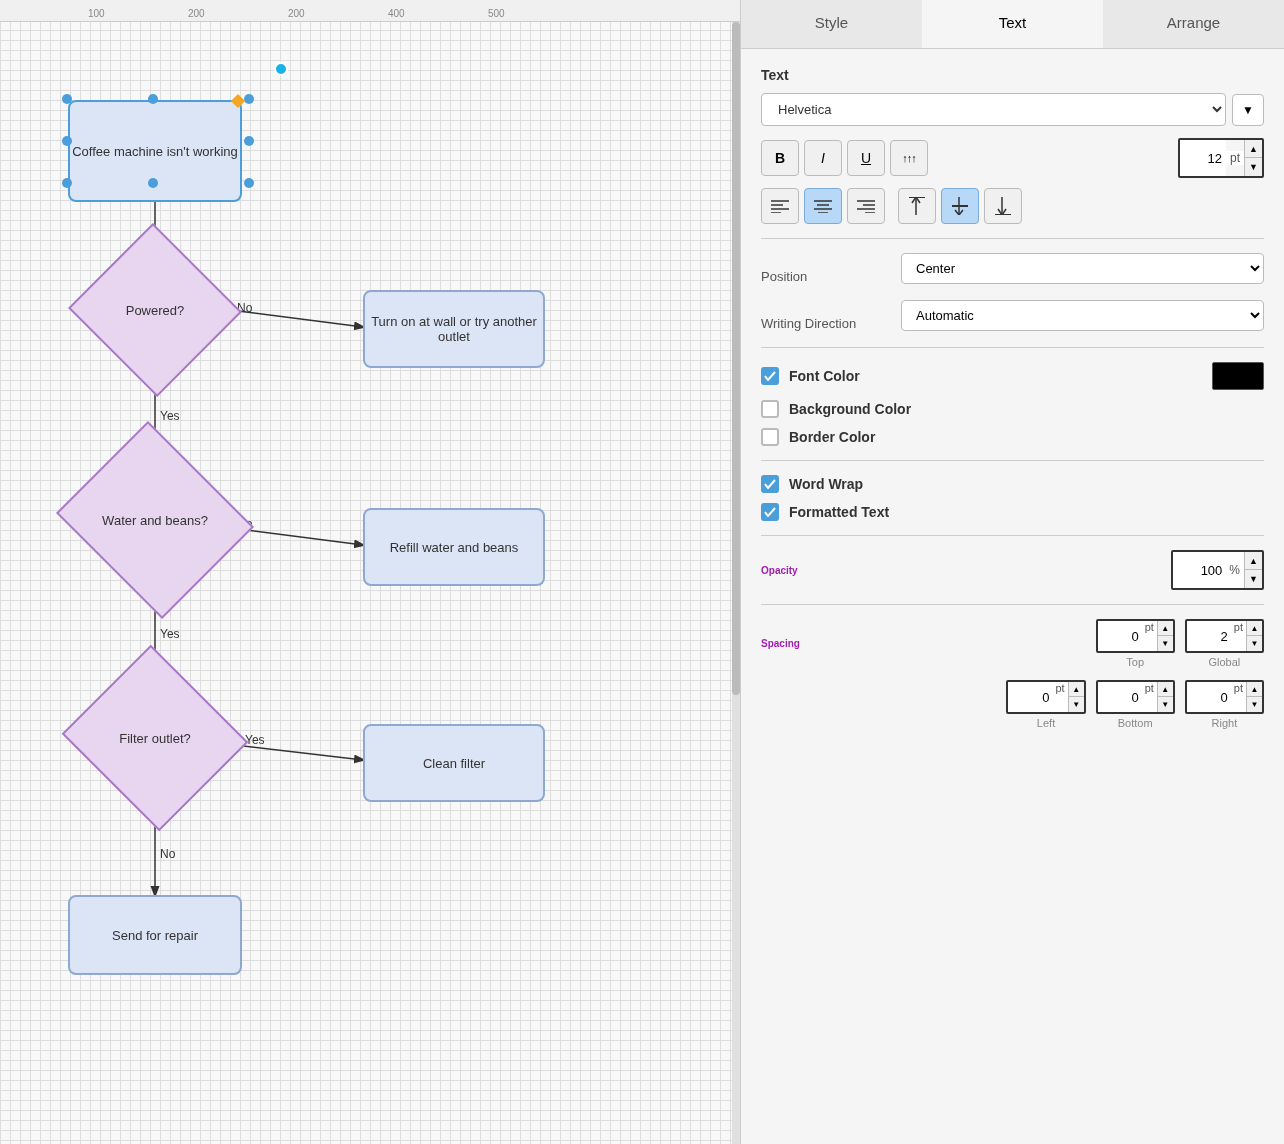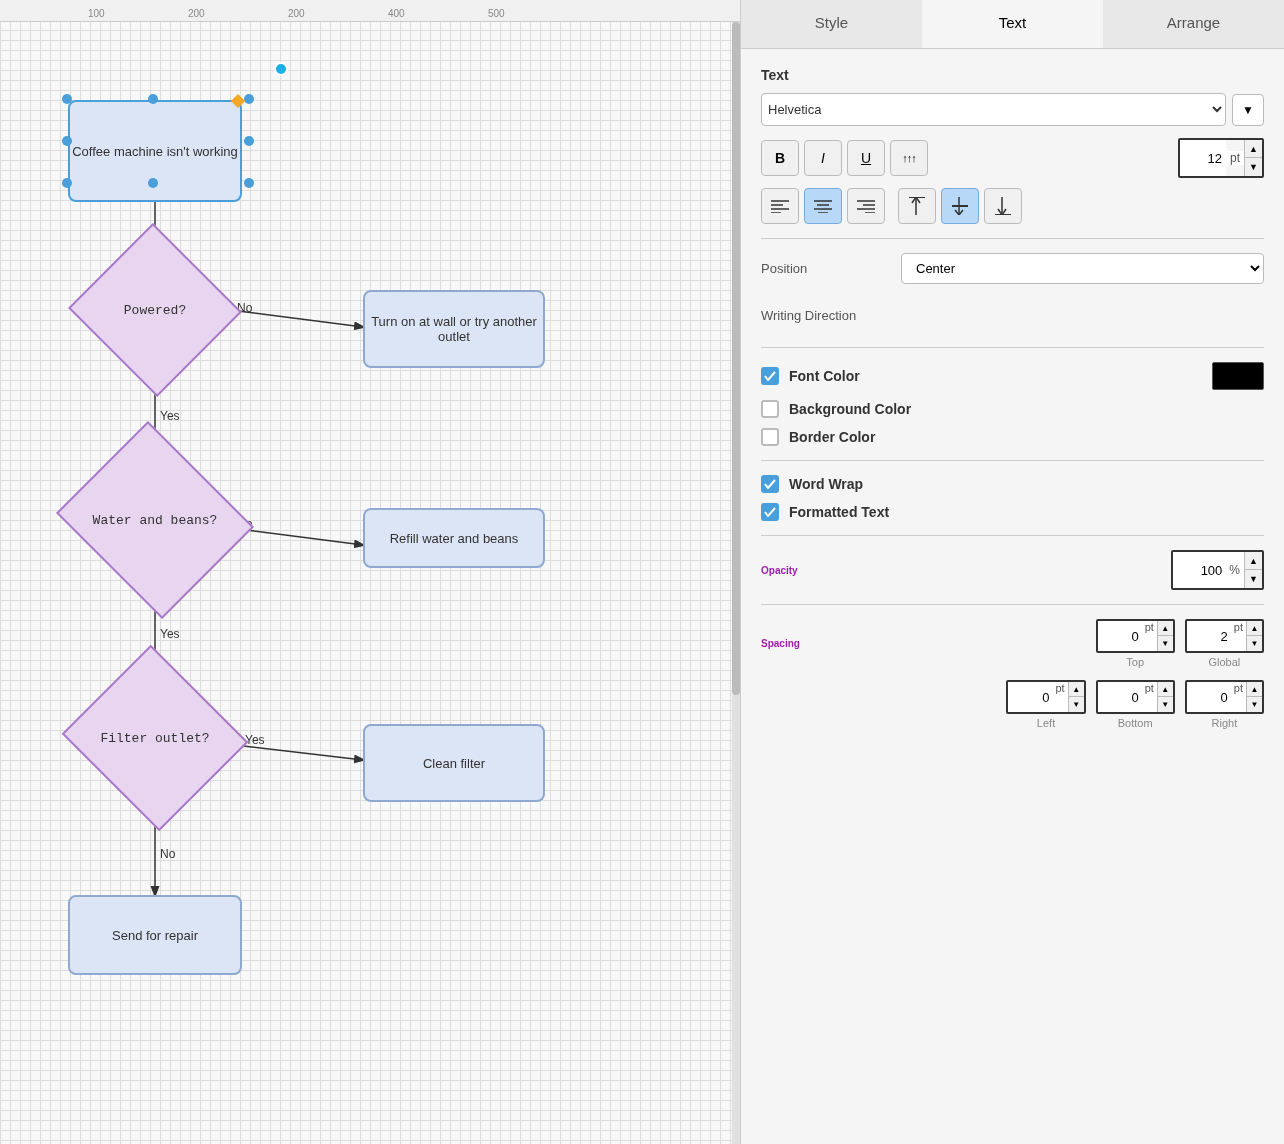--- a/index.html
+++ b/index.html
@@ -47,21 +47,20 @@
     }
     .flow-rect.selected {
       border: 2px solid #4a9eda;
     }
 
     .flow-diamond {
       position: absolute;
       display: flex;
       align-items: center;
       justify-content: center;
-      font-family: Liberation Mono, monospace;
     }
     .flow-diamond-inner {
       width: 100%;
       height: 100%;
       background: #e8d5f0;
       border: 2px solid #a878c8;
       transform: rotate(45deg);
       position: absolute;
       top: 0; left: 0;
     }
@@ -158,21 +157,21 @@
 
     
     .font-row {
       display: flex;
       align-items: center;
       gap: 6px;
       margin-bottom: 12px;
     }
     .font-select {
       flex: 1;
-      padding: 7px 2px;
+      padding: 7px 12px;
       border: 1px solid #bbb;
       border-radius: 4px;
       background: #fff;
       font-size: 13px;
       color: #333;
       cursor: pointer;
     }
     .dropdown-arrow {
       width: 32px;
       height: 32px;
@@ -265,22 +264,22 @@
     
     .sep {
       border: none;
       border-top: 1px solid #ccc;
       margin: 14px 0;
     }
 
     
     .prop-row {
       display: flex;
-      align-items: center;
-      margin-bottom: 24px;
+      align-items: flex-end;
+      margin-bottom: 16px;
     }
     .prop-label {
       font-size: 13px;
       color: #555;
       flex: 0 0 140px;
     }
     .prop-select {
       flex: 1;
       padding: 6px 10px;
       border: 1px solid #bbb;
@@ -494,21 +493,21 @@
 
   <div class="flow-rect" style="left:363px; top:290px; width:182px; height:78px;">
     <span>Turn on at wall or try another outlet</span>
   </div>
 
   <div class="flow-diamond" style="left:80px; top:455px; width:150px; height:130px;">
     <div class="flow-diamond-inner"></div>
     <span class="flow-diamond-text">Water and beans?</span>
   </div>
 
-  <div class="flow-rect" style="left:363px; top:508px; width:182px; height:60px;">
+  <div class="flow-rect" style="left:363px; top:508px; width:182px; height:78px;">
     <span>Refill water and beans</span>
   </div>
 
   <div class="flow-diamond" style="left:86px; top:675px; width:138px; height:126px;">
     <div class="flow-diamond-inner"></div>
     <span class="flow-diamond-text">Filter outlet?</span>
   </div>
 
   <div class="flow-rect" style="left:363px; top:724px; width:182px; height:78px;">
     <span>Clean filter</span>
@@ -624,20 +623,25 @@
       <span class="prop-label">Position</span>
       <select class="prop-select">
         <option>Center</option>
         <option>Left</option>
         <option>Right</option>
       </select>
     </div>
 
     <div class="prop-row">
       <span class="prop-label">Writing Direction</span>
+      <select class="prop-select">
+        <option>Automatic</option>
+        <option>Left to Right</option>
+        <option>Right to Left</option>
+      </select>
     </div>
 
     <hr class="sep">
 
     <div class="check-row">
       <div class="check-box">
         <svg width="12" height="10">
             <polyline points="1,5 4,9 11,1" stroke="#fff" stroke-width="2" fill="none"></polyline>
           </svg>
       </div>

